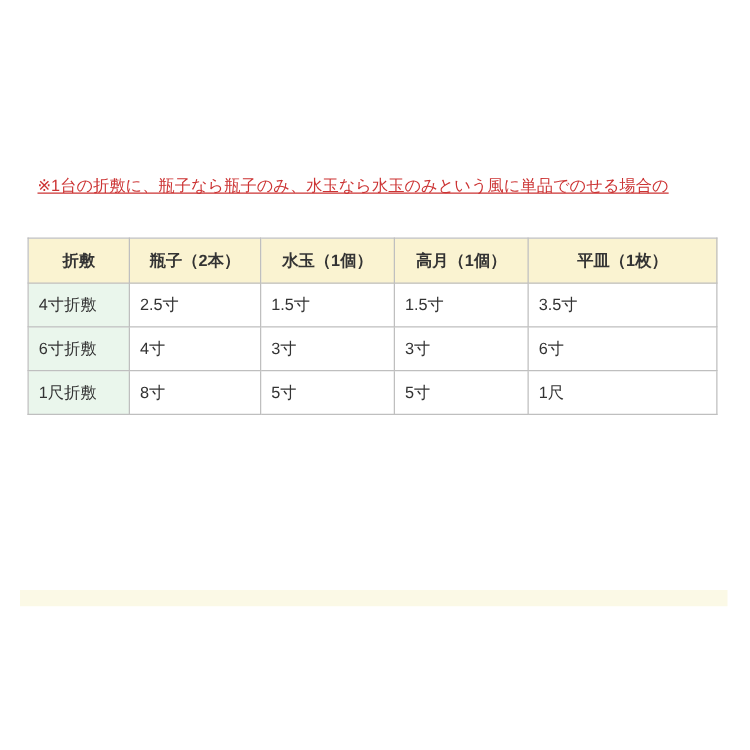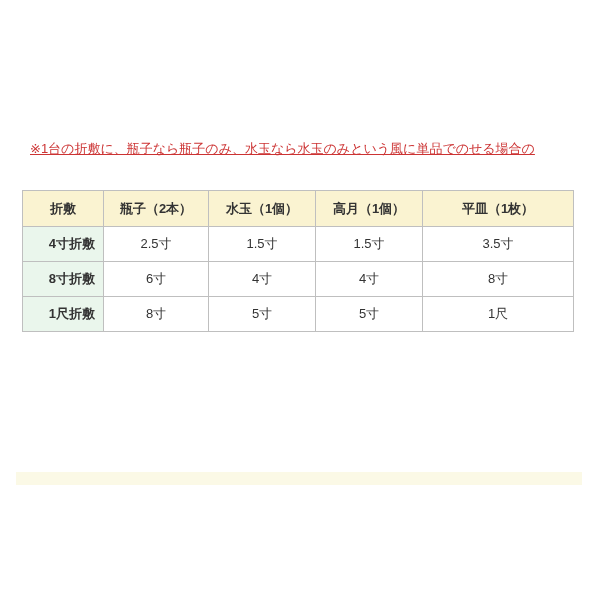--- a/index.html
+++ b/index.html
@@ -45,27 +45,27 @@
   }
   .size-table thead th{
     background:var(--header-bg);
     height:36px;
     text-align:center;
     font-weight:bold;
     vertical-align:middle;
   }
   .size-table tbody th{
     background:var(--label-bg);
-    font-weight:bold;
-    text-align:right;
+    font-weight:normal;
+    text-align:left;
     height:34px;
     vertical-align:middle;
   }
   .size-table tbody td{
-    text-align:center;
+    text-align:left;
     padding-right:8px;
     vertical-align:middle;
   }
   .band{
     position:absolute;
     left:16px;top:472px;
     width:566px;height:13px;
     background:var(--band-bg);
   }
 </style>
@@ -95,25 +95,25 @@
   </thead>
   <tbody>
       <tr>
         <th>4寸折敷</th>
         <td>2.5寸</td>
         <td>1.5寸</td>
         <td>1.5寸</td>
         <td>3.5寸</td>
       </tr>
       <tr>
-        <th>8寸折敷</th>
+        <th>6寸折敷</th>
+        <td>4寸</td>
+        <td>3寸</td>
+        <td>3寸</td>
         <td>6寸</td>
-        <td>4寸</td>
-        <td>4寸</td>
-        <td>8寸</td>
       </tr>
       <tr>
         <th>1尺折敷</th>
         <td>8寸</td>
         <td>5寸</td>
         <td>5寸</td>
         <td>1尺</td>
       </tr>
     </tbody>
 </table>

